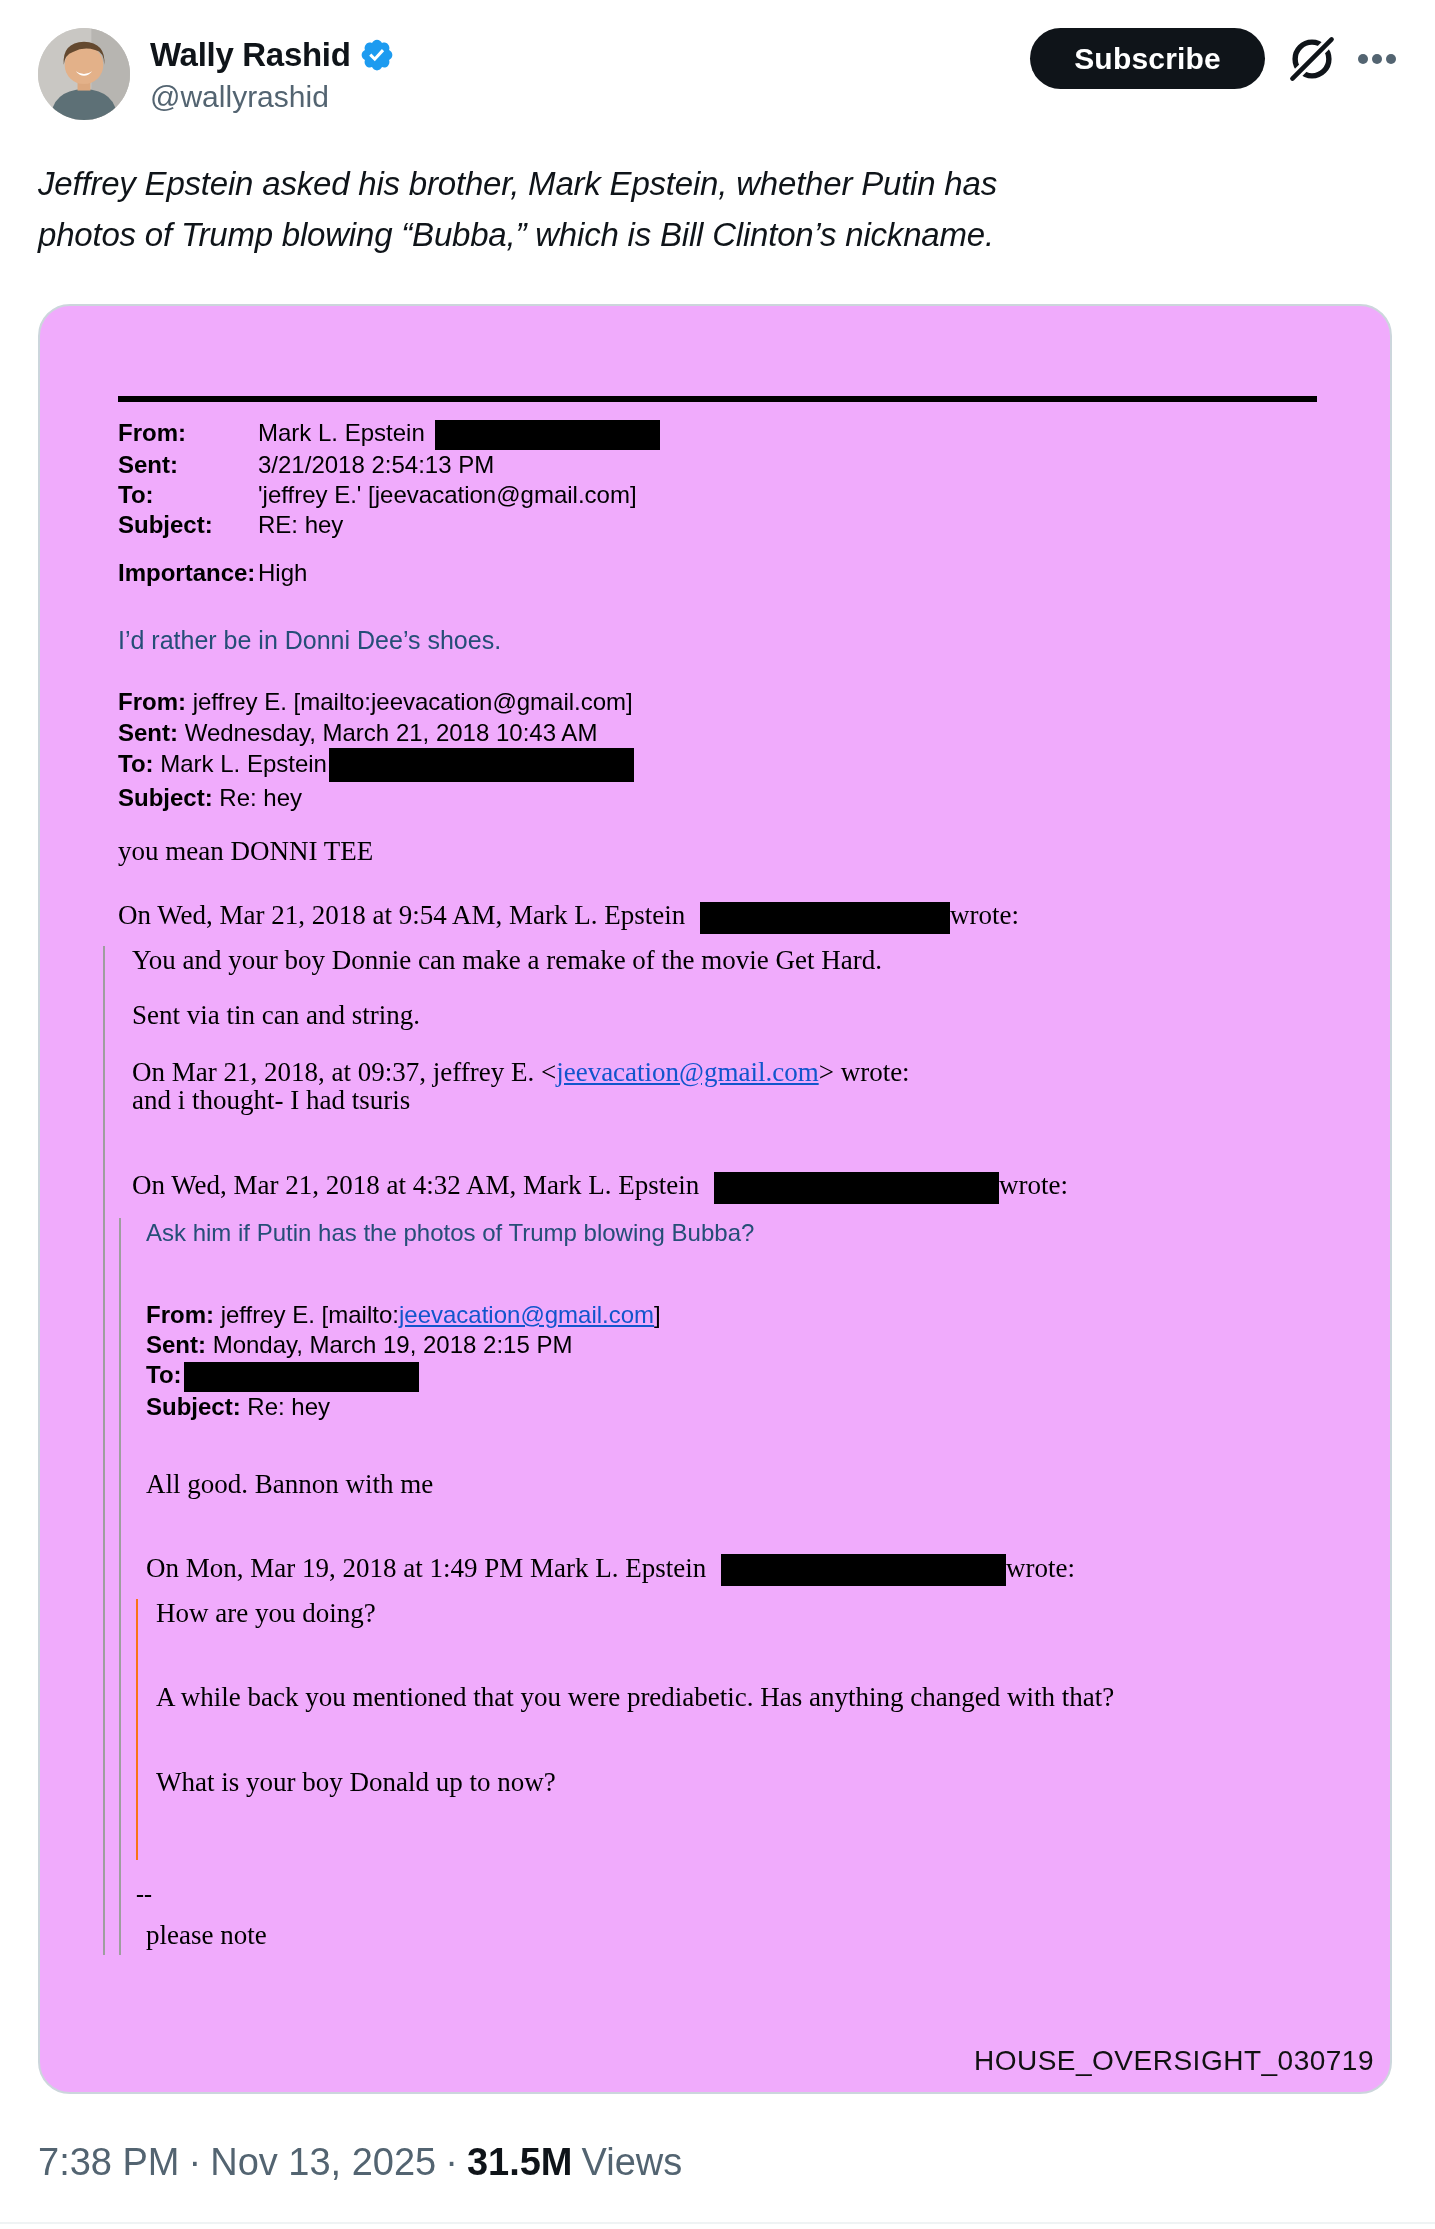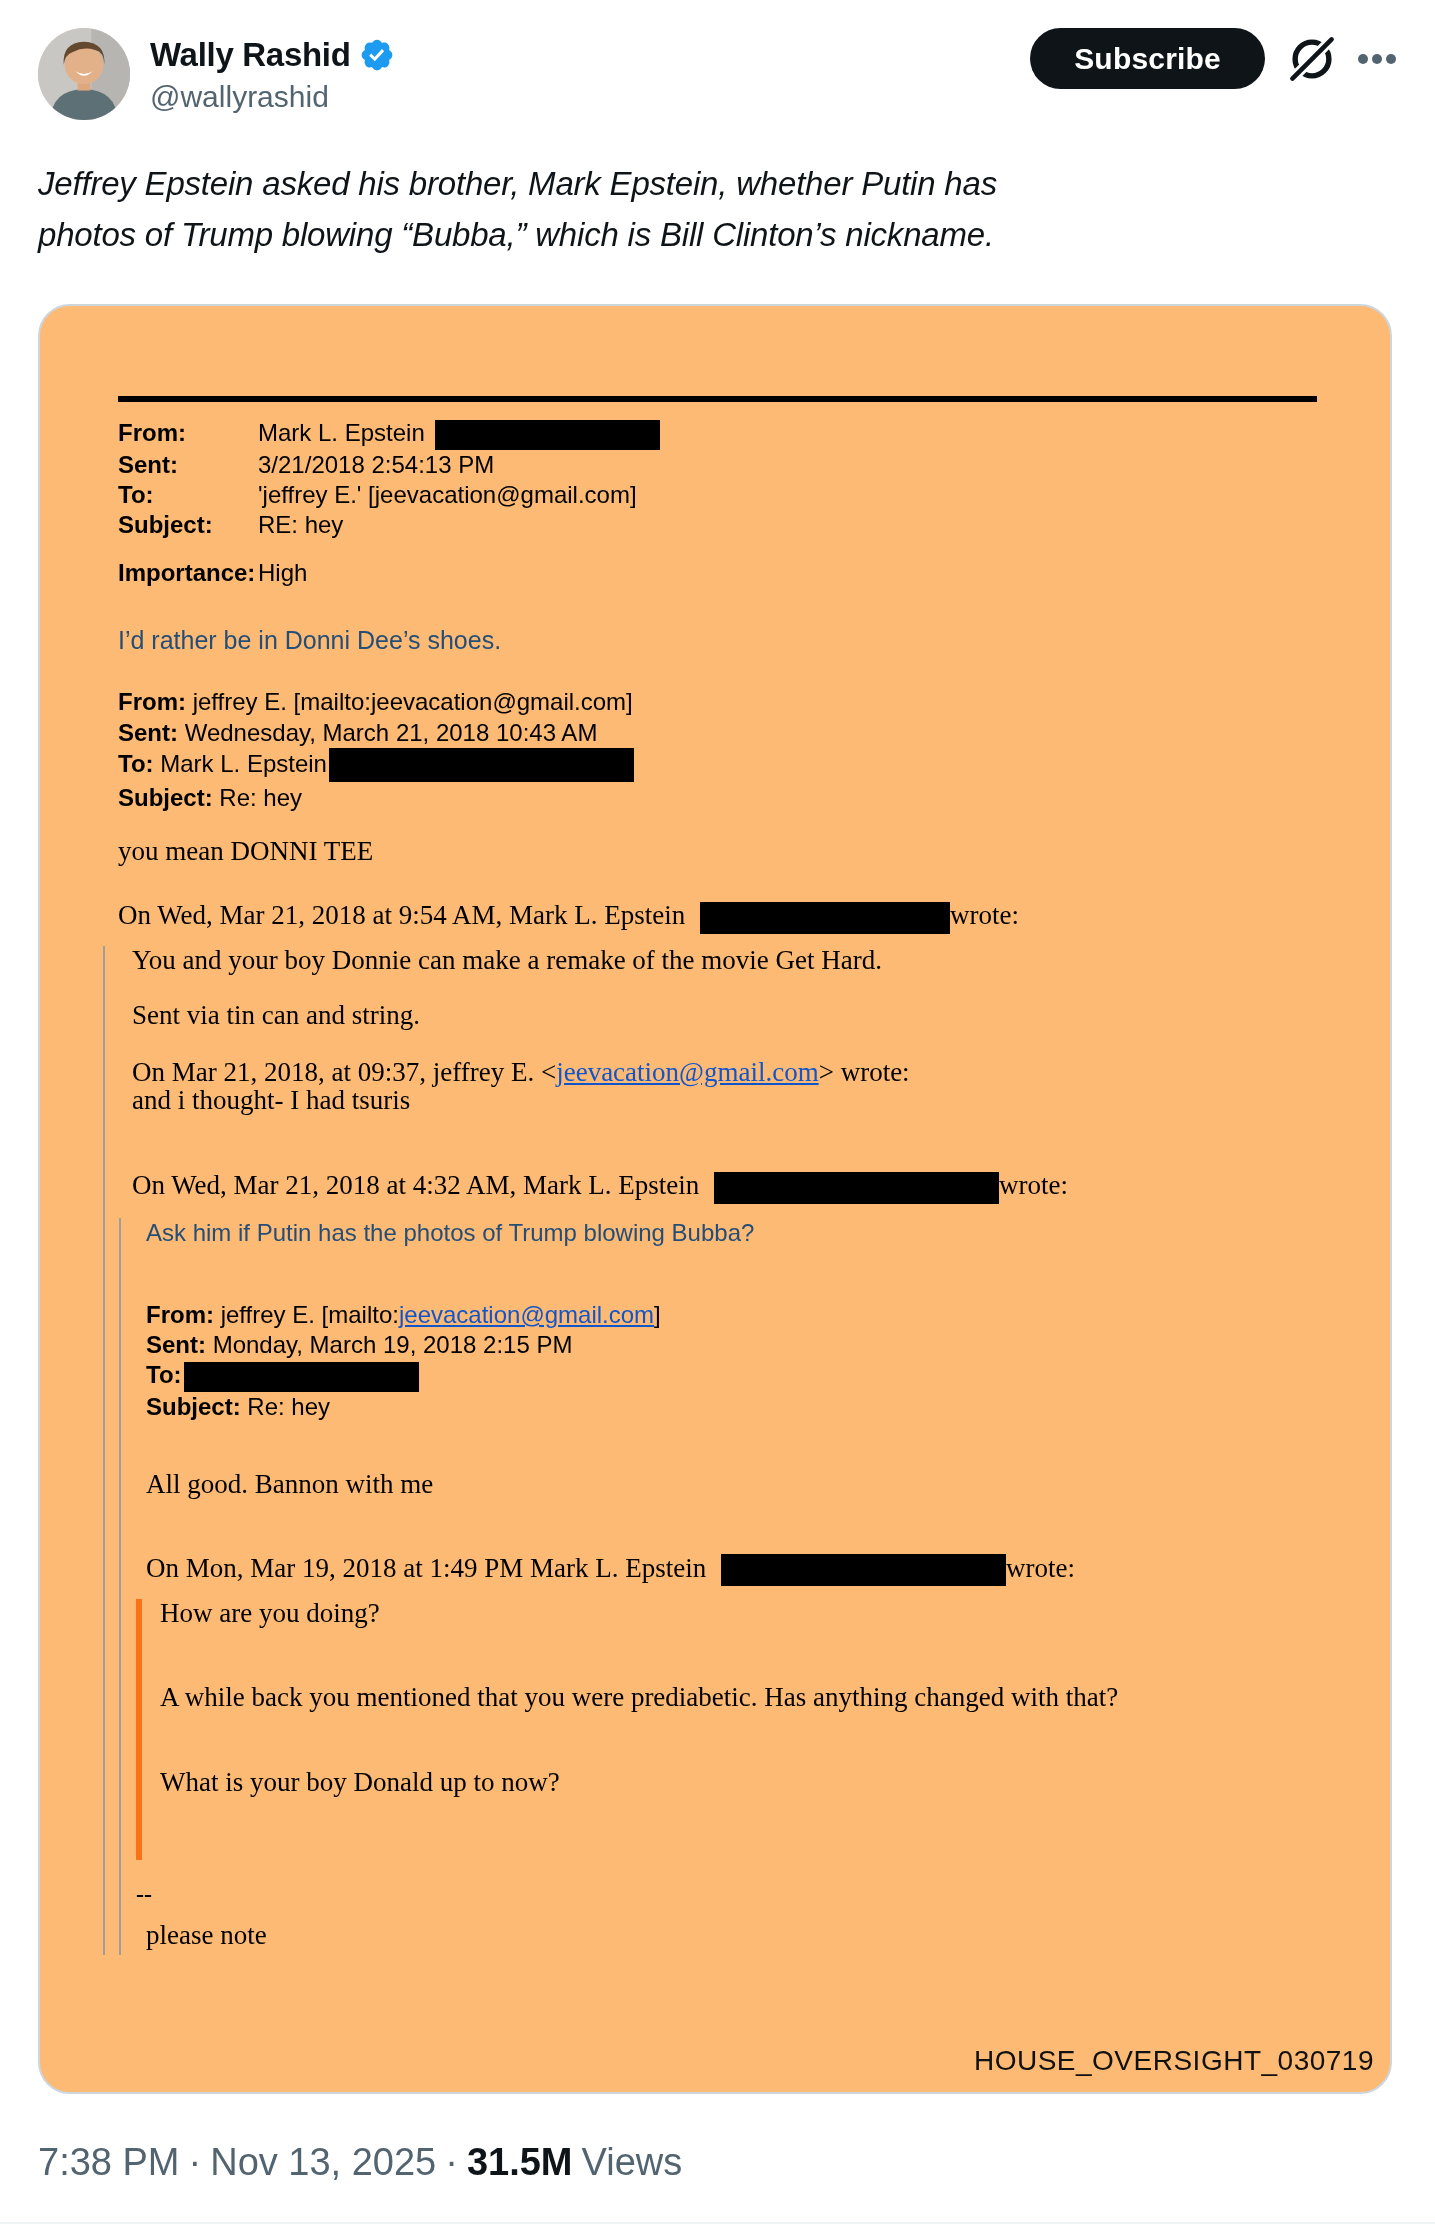--- a/index.html
+++ b/index.html
@@ -36,21 +36,21 @@
   .more-btn svg { width:40px; height:12px; display:block; }
 
   
   .tweet-text { margin-top:38px; font-size:33px; line-height:51px; letter-spacing:-0.2px; color:#0f1419;font-style:italic; }
 
   
   .email-card {
     box-sizing:border-box; margin:44px 0 0 1px;
     width:1354px; height:1790px;
     border:2px solid #ccd6dc; border-radius:32px;
-    overflow:hidden; background:#fdba74; cursor:pointer;
+    overflow:hidden; background:#f0abfc; cursor:pointer;
     position:relative;
   }
   .email-doc {
     box-sizing:border-box; height:100%;
     padding:90px 16px 0 78px;
     font-size:24px; line-height:30px; color:#000;
   }
   .rule { width:1199px; height:6px; background:#000; margin-bottom:16px; }
 
   .hrow { display:flex; line-height:30px; }
@@ -82,21 +82,21 @@
   .bq1 .intro2 { margin-top:29px; }
   .bq1 .p3 { }
   .bq1 .intro3 { margin-top:55px; line-height:32px; }
 
   .bq2 { border-left:2px solid #9e9e9e; margin-left:-13px; padding-left:25px; margin-top:14px; padding-bottom:6px; }
   .ask-line { font-size:24px; color:#254e77; line-height:30px; }
   .mblock3 { margin-top:52px; line-height:30px; }
   .allgood { margin-top:48px; }
   .intro4 { margin-top:54px; line-height:32px; }
 
-  .bq3 { border-left:6px solid #f97316; margin-left:-10px; padding-left:18px; margin-top:13px; padding-bottom:64px; }
+  .bq3 { border-left:2px solid #f97316; margin-left:-10px; padding-left:18px; margin-top:13px; padding-bottom:64px; }
   .bq3 .q1 { margin-top:0; }
   .bq3 .q2 { margin-top:56px; }
   .bq3 .q3 { margin-top:57px; }
 
   .sig-dashes { margin-top:20px; margin-left:-10px; font-weight:700; font-size:24px; }
   .sig-note { margin-top:13px; }
 
   .doc-id { margin-top:92px; text-align:right; font-size:28px; line-height:28px; letter-spacing:0.5px; color:#111; }
 
   

